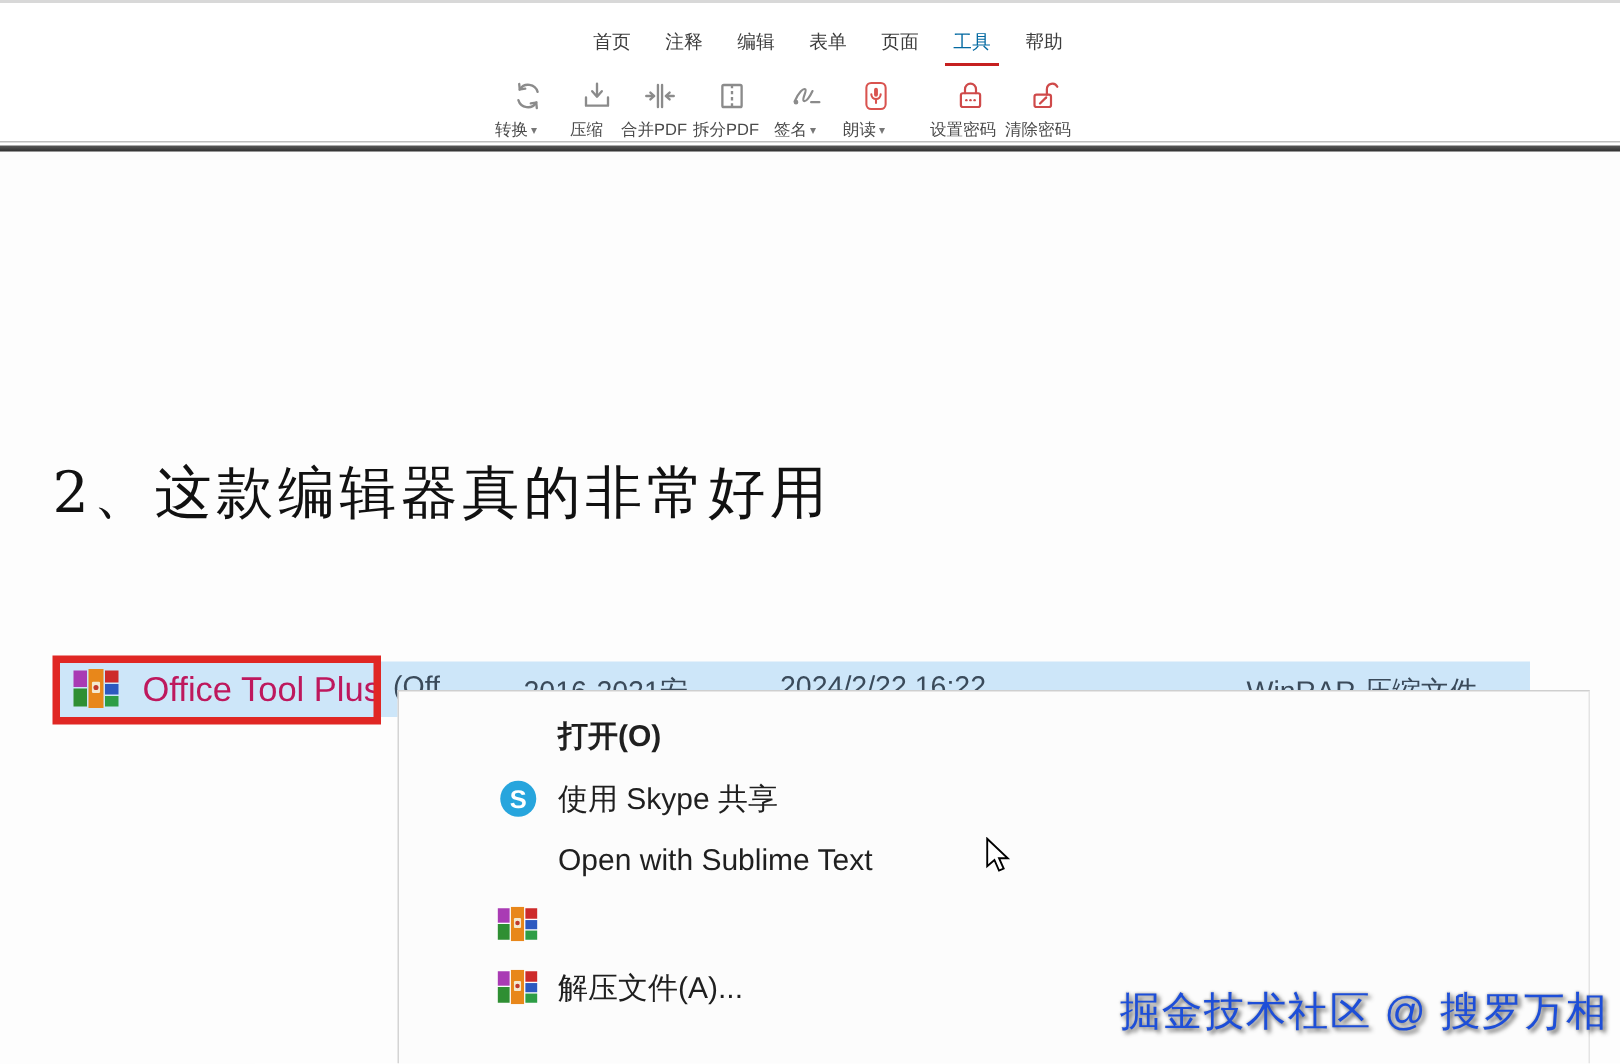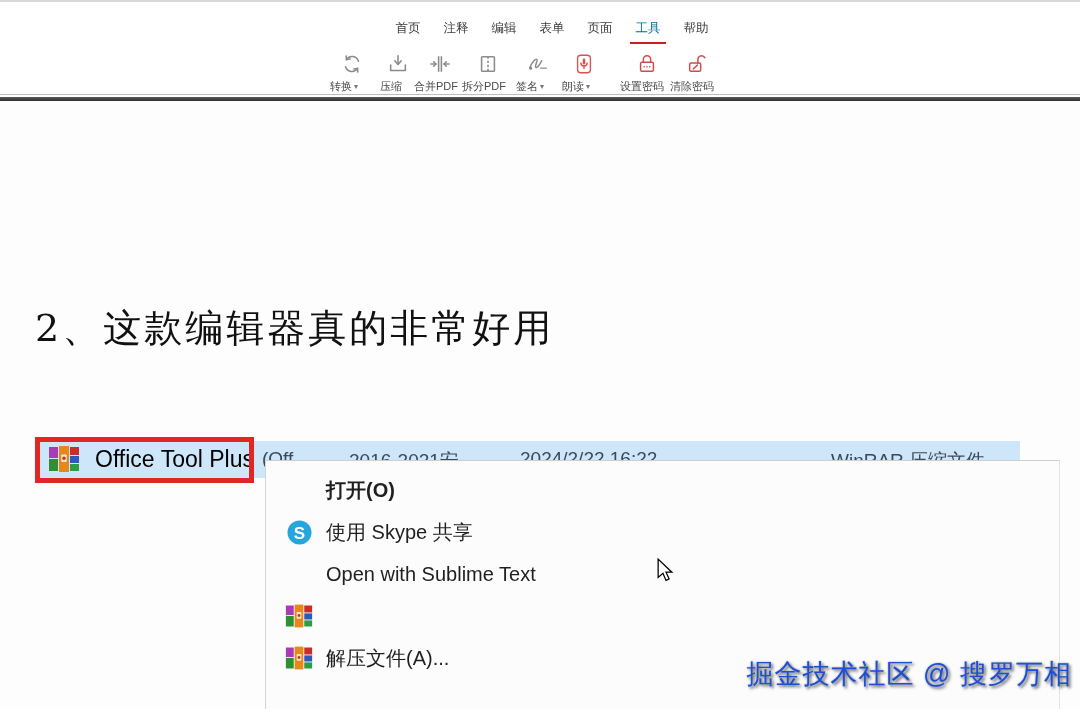--- a/index.html
+++ b/index.html
@@ -20,29 +20,29 @@
   .tool .ico { height:23px; display:flex; align-items:center; justify-content:center; }
   .tool .lbl { margin-top:4px; font-size:11px; white-space:nowrap; color:#4a4a4a; }
   .dd { font-size:8px; color:#777; margin-left:2px; vertical-align:1px; }
 
   
   .doc-heading { position:absolute; left:35px; top:303px; font-family:"DejaVu Serif", serif; font-size:38px; color:#111; letter-spacing:3px; white-space:nowrap; }
 
   
   .file-row { position:absolute; left:38px; top:441px; width:982px; height:37px; background:#cde6f9; z-index:1; }
   .winrar-row-icon { position:absolute; left:10px; top:3px; }
-  .file-name { position:absolute; left:57px; top:5px; font-size:23px; color:#000000; white-space:nowrap; }
+  .file-name { position:absolute; left:57px; top:5px; font-size:23px; color:#be185d; white-space:nowrap; }
   .frag { position:absolute; top:7px; font-size:19px; color:#3a4a5a; white-space:nowrap; }
   .frag1 { left:224px; } .frag2 { left:311px; } .frag-date { left:482px; } .frag-type { left:793px; }
 
   .highlight-box { position:absolute; left:35px; top:437px; width:219px; height:46px; border:5px solid #e02724; z-index:3; }
 
   
   .context-menu { position:absolute; left:265px; top:460px; width:795px; height:249px; background:#fcfcfc;
-    border-top:1px solid #cfcfcf; border-left:1px solid #d4d4d4; border-right:1px solid #e4e4e4; z-index:2; padding-top:8px; }
+    border-top:1px solid #cfcfcf; border-left:1px solid #d4d4d4; border-right:1px solid #e4e4e4; z-index:2; padding-top:8px;padding-left:46px; }
   .menu-item { height:42px; display:flex; align-items:center; font-size:20px; color:#1f1f1f; cursor:default; }
   .menu-item .mi-icon { width:30px; margin-left:18px; margin-right:12px; display:flex; align-items:center; justify-content:center; }
   .menu-item.bold .mi-label { font-weight:bold; }
   .mi-label { white-space:nowrap; }
 
   
   .cursor { position:absolute; left:655px; top:558px; z-index:10; }
   .watermark { position:absolute; right:8px; top:656px; z-index:9; font-size:27px; letter-spacing:1px; color:#1d4ed8;
     text-shadow:0 0 2px #9a9a9a, 2px 2px 3px rgba(70,70,70,.85); white-space:nowrap; }
 </style>

